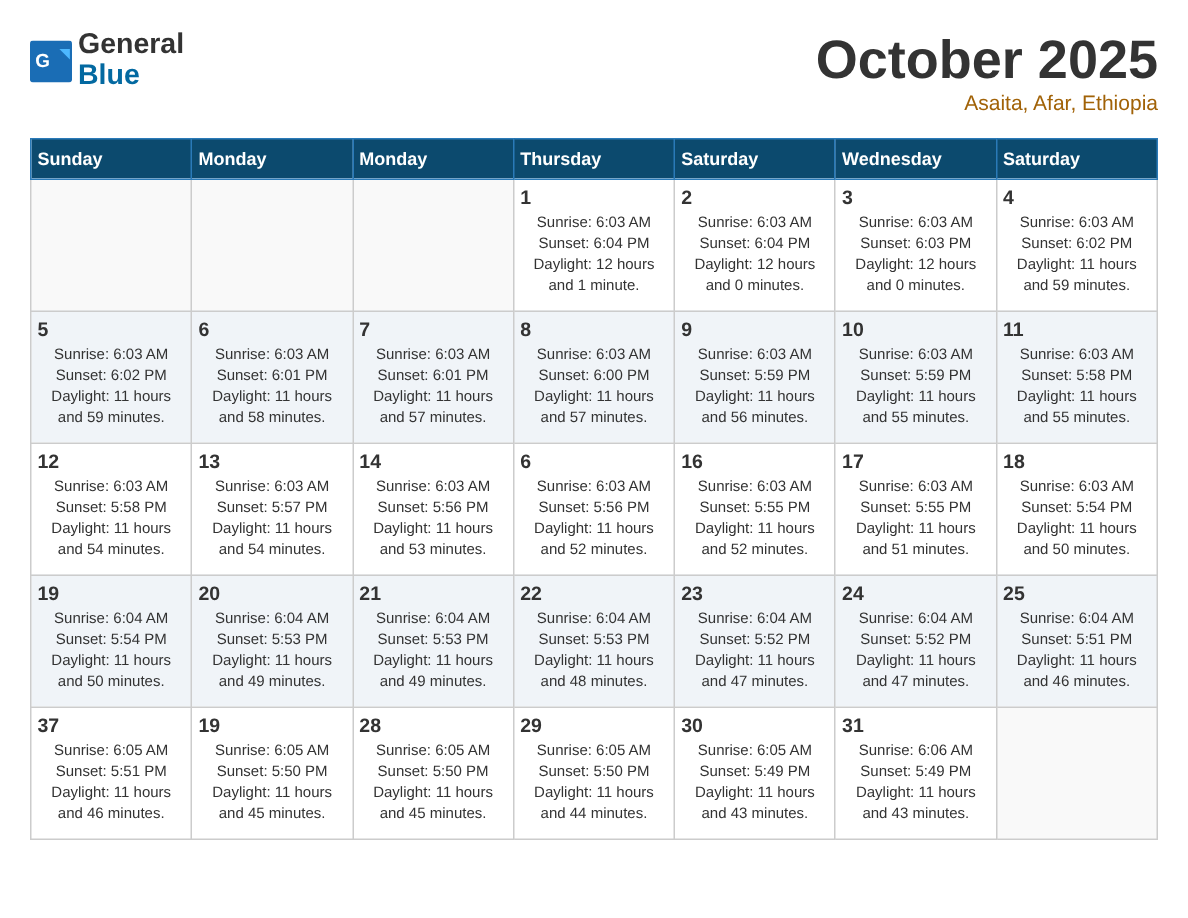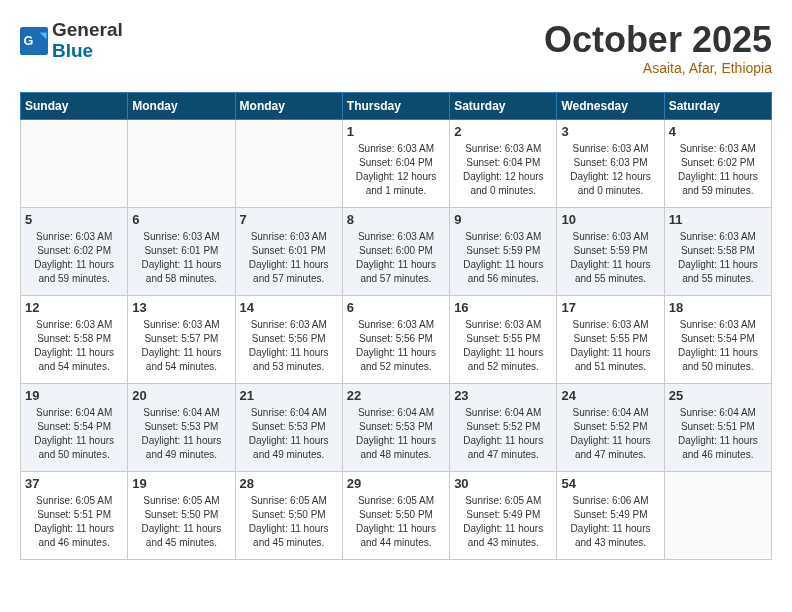--- a/index.html
+++ b/index.html
@@ -246,19 +246,19 @@
         </td>
         <td>
           <div class="day-number">29</div>
           <div class="day-info">Sunrise: 6:05 AM<br>Sunset: 5:50 PM<br>Daylight: 11 hours<br>and 44 minutes.</div>
         </td>
         <td>
           <div class="day-number">30</div>
           <div class="day-info">Sunrise: 6:05 AM<br>Sunset: 5:49 PM<br>Daylight: 11 hours<br>and 43 minutes.</div>
         </td>
         <td>
-          <div class="day-number">54</div>
+          <div class="day-number">31</div>
           <div class="day-info">Sunrise: 6:06 AM<br>Sunset: 5:49 PM<br>Daylight: 11 hours<br>and 43 minutes.</div>
         </td>
         <td class="empty"></td>
       </tr>
     </tbody>
 </table>
 
 </body></html>

